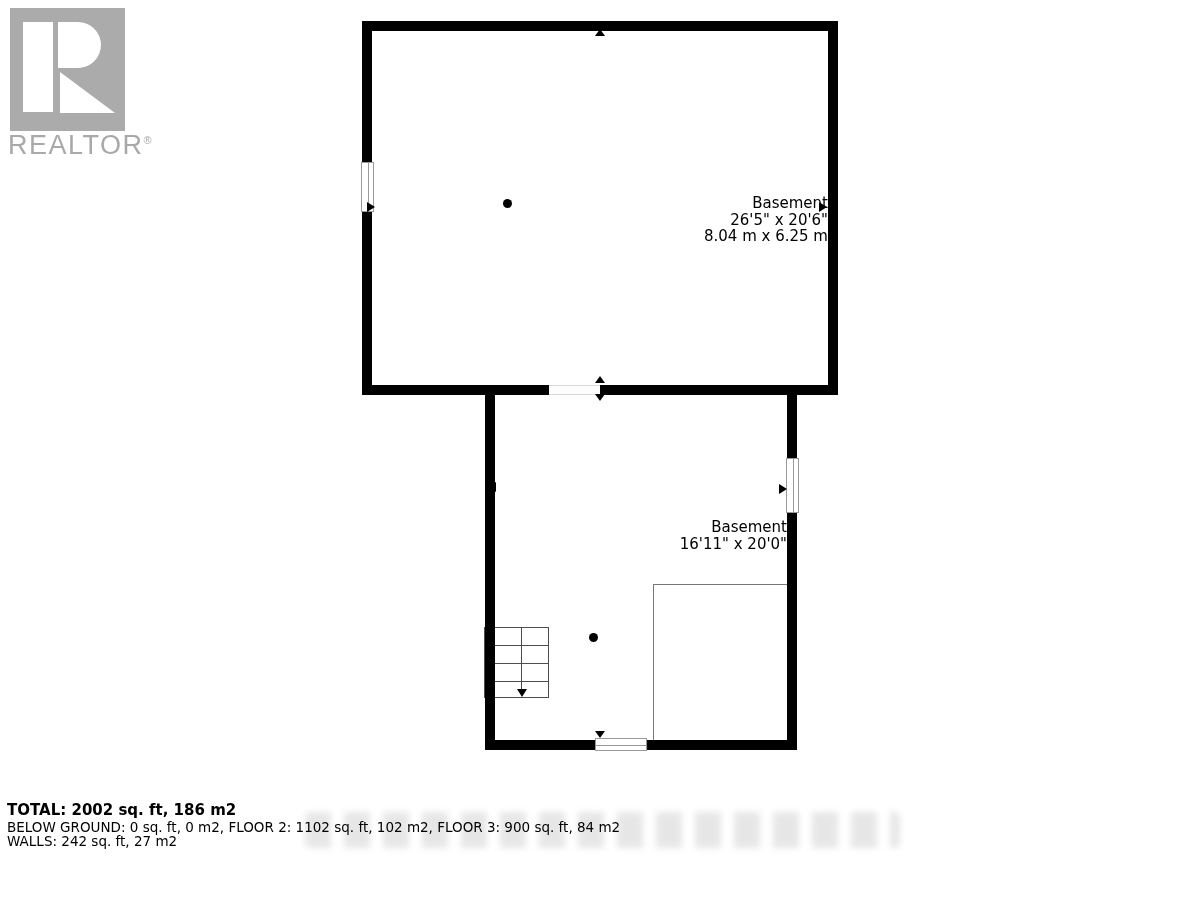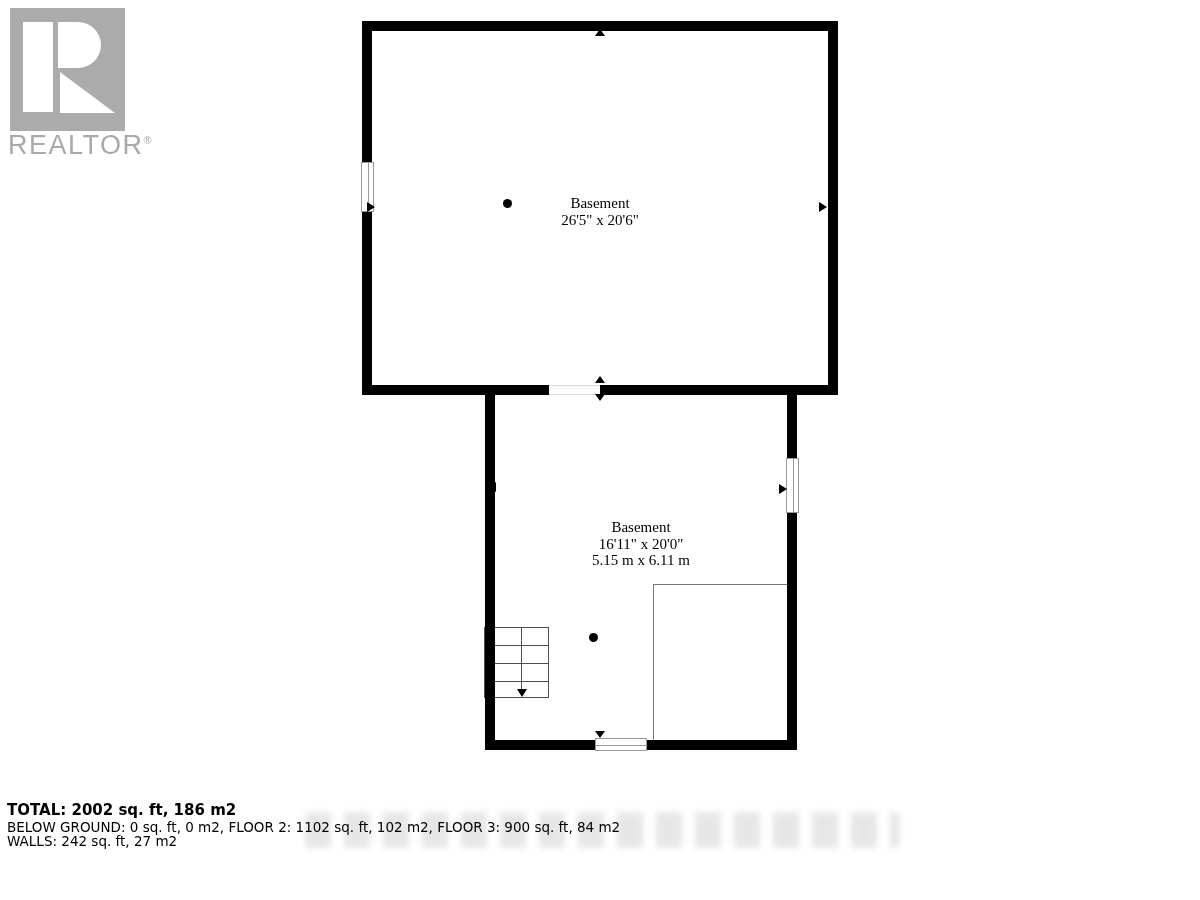--- a/index.html
+++ b/index.html
@@ -30,21 +30,21 @@
                border-left:5px solid transparent;border-right:5px solid transparent;
                border-top:8px solid #000;}
   
   .tri{position:absolute;width:0;height:0;z-index:4;}
   .tri-up{border-left:5px solid transparent;border-right:5px solid transparent;border-bottom:7px solid #000;}
   .tri-down{border-left:5px solid transparent;border-right:5px solid transparent;border-top:7px solid #000;}
   .tri-right{border-top:5px solid transparent;border-bottom:5px solid transparent;border-left:8px solid #000;}
   .tri-left{border-top:5px solid transparent;border-bottom:5px solid transparent;border-right:8px solid #000;}
   .dot{position:absolute;width:9px;height:9px;border-radius:50%;background:#000;z-index:4;}
   
-  .room-label{position:absolute;text-align:center;font-size:15px;line-height:16.5px;z-index:5;font-family:Liberation Serif, serif;}
+  .room-label{position:absolute;text-align:right;font-size:15px;line-height:16.5px;z-index:5;}
   
   #watermark{left:305px;top:812px;width:595px;height:36px;z-index:0;border-radius:6px;
              background:repeating-linear-gradient(90deg,#cfcfcf 0 26px,transparent 26px 39px);
              filter:blur(3px);opacity:.5;}
   #summary{left:7px;top:803px;width:1200px;z-index:1;}
   #summary .total{font-size:15px;font-weight:bold;line-height:15px;margin-bottom:3px;}
   #summary .sline{font-size:13.5px;line-height:13.6px;}
   #footer-note{left:0;top:871px;width:1200px;text-align:center;font-size:10.5px;color:#2a2a2a;z-index:1;}
 </style>
 </head>
@@ -101,25 +101,25 @@
   <div class="tri tri-up" style="left:595px;top:376px;"></div>
   <div class="tri tri-down" style="left:595px;top:394px;"></div>
   <div class="tri tri-down" style="left:595px;top:731px;"></div>
 
   <div class="dot" style="left:503px;top:199px;"></div>
   <div class="dot" style="left:589px;top:633px;"></div>
 
   <div class="room-label" style="left:372px;top:195px;width:456px;">
     <div>Basement</div>
     <div>26'5" x 20'6"</div>
+    <div>8.04 m x 6.25 m</div>
   </div>
   <div class="room-label" style="left:495px;top:519px;width:292px;">
     <div>Basement</div>
     <div>16'11" x 20'0"</div>
-    <div>5.15 m x 6.11 m</div>
   </div>
 
   <div id="watermark" class="abs"></div>
 
   <div id="summary" class="abs">
     <div class="total">TOTAL: 2002 sq. ft, 186 m2</div>
     <div class="sline">BELOW GROUND: 0 sq. ft, 0 m2, FLOOR 2: 1102 sq. ft, 102 m2, FLOOR 3: 900 sq. ft, 84 m2</div>
     <div class="sline">WALLS: 242 sq. ft, 27 m2</div>
   </div>
 

